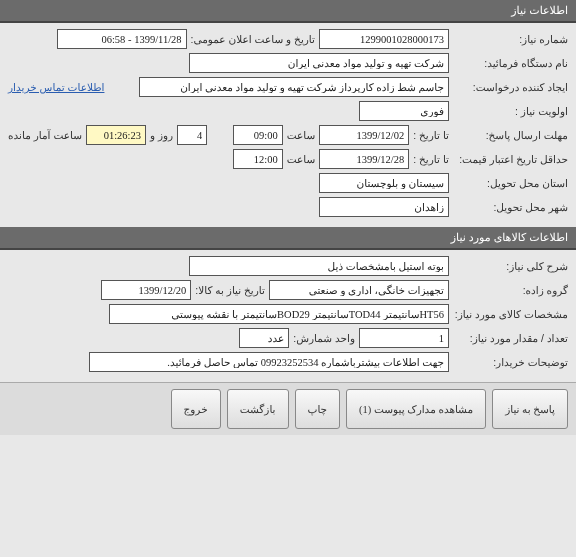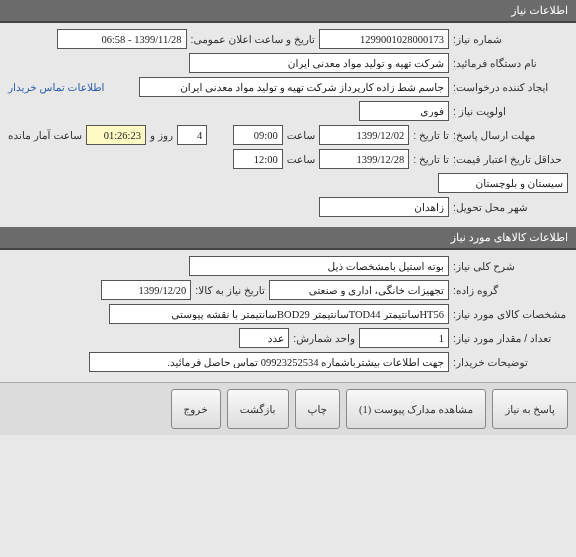--- a/index.html
+++ b/index.html
@@ -42,21 +42,21 @@
       z-index: 1;
     }
     .row {
       display: flex;
       align-items: center;
       margin-bottom: 4px;
       gap: 4px;
     }
     .label {
       width: 115px;
-      text-align: left;
+      text-align: right;
       color: #333;
       font-size: 10.5px;
       flex-shrink: 0;
     }
     .label-sm {
       color: #333;
       font-size: 10.5px;
       white-space: nowrap;
     }
     .input {
@@ -86,20 +86,21 @@
       border-radius: 3px;
       padding: 3px 12px;
       font-size: 10.5px;
       font-family: Tahoma;
       color: #333;
       cursor: pointer;
       height: 40px;
     }
     .link {
       color: #2a5db0;
+      text-decoration: underline;
       font-size: 10.5px;
       cursor: pointer;
       margin-right: auto;
     }
     .filler { flex: 1; }
   </style>
 </head>
 <body>
 
 <div class="watermark">مرکز آمار ایران و نشریات
@@ -146,20 +147,21 @@
 
   <div class="row">
     <span class="label">حداقل تاریخ اعتبار قیمت:</span>
     <span class="label-sm">تا تاریخ :</span>
     <input class="input input-sm" value="1399/12/28" style="">
     <span class="label-sm">ساعت</span>
     <input class="input input-xs" value="12:00" style="">
   </div>
 
   <div class="row">
+    <span class="label">استان محل تحویل:</span>
     <input class="input input-md" value="سیستان و بلوچستان" style="">
   </div>
 
   <div class="row">
     <span class="label">شهر محل تحویل:</span>
     <input class="input input-md" value="زاهدان" style="">
   </div>
 </div>
 
 <div class="section-header">اطلاعات کالاهای مورد نیاز</div>

